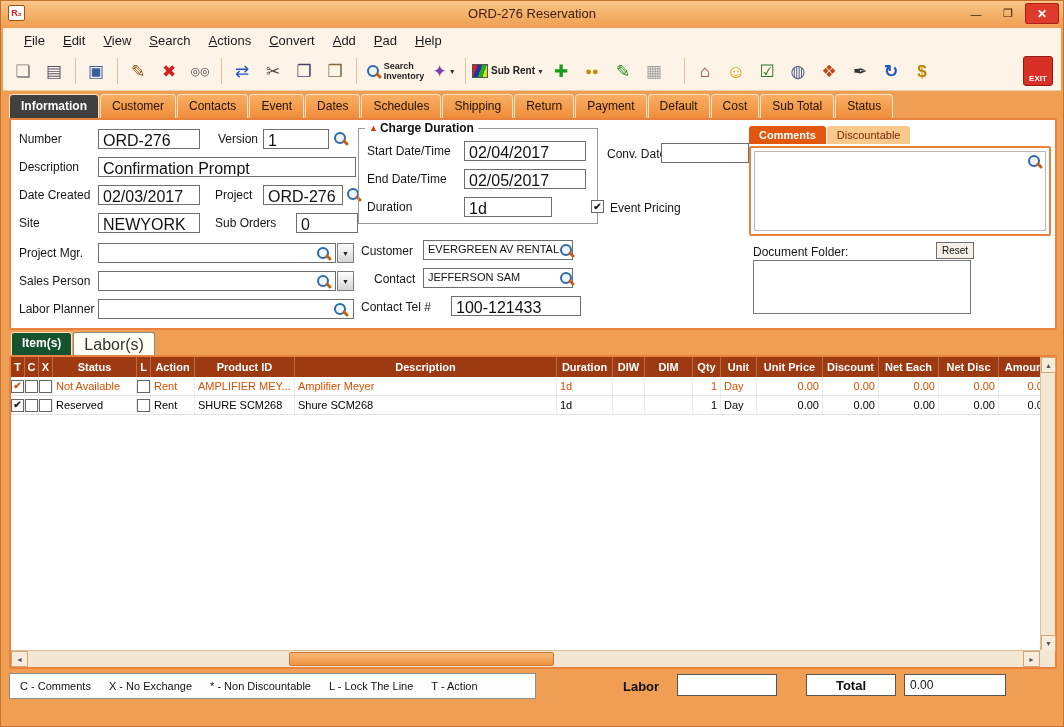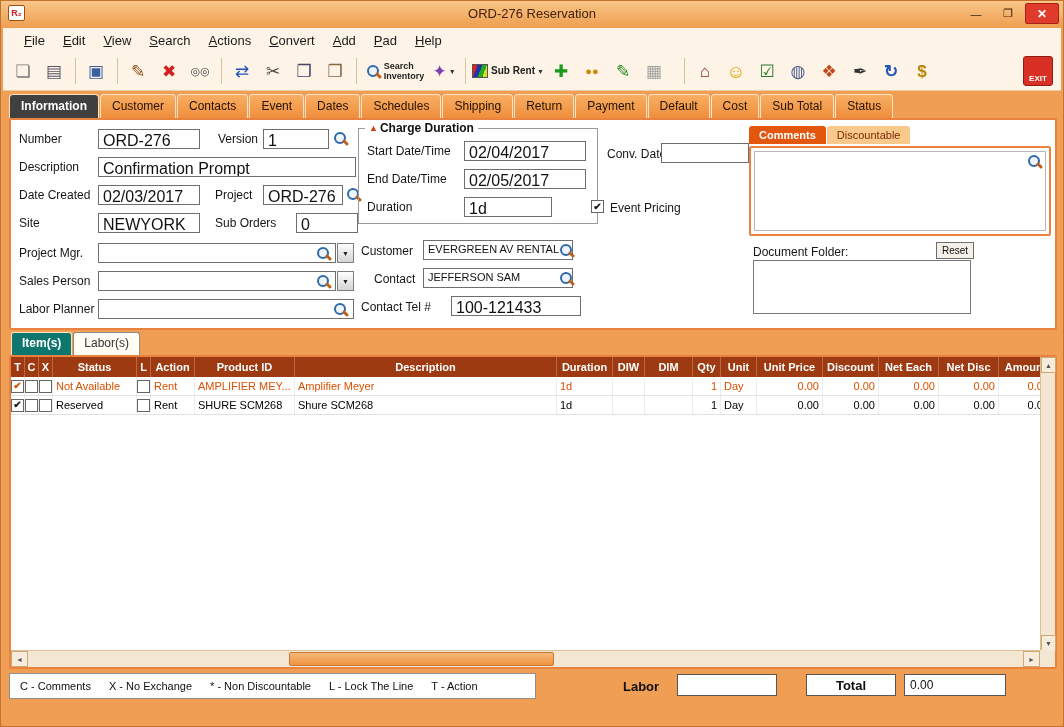--- a/index.html
+++ b/index.html
@@ -74,21 +74,21 @@
     border:2px solid #e8823e; background:#fff; border-radius:2px; }
   #comments-inner { position:absolute; left:3px; top:3px; right:3px; bottom:3px; border:1px solid #b8b8b8;
     font-size:11px; padding:2px; }
   #reset-button { position:absolute; left:925px; top:122px; width:38px; height:17px; background:#f4efe7;
     border:1px solid #6e6e6e; font-size:10px; display:flex; align-items:center; justify-content:center; color:#111; }
   #docfolder-box { position:absolute; left:742px; top:140px; width:218px; height:54px; background:#fff;
     border:1px solid #787878; }
 
   
   #itemtabs { position:absolute; left:10px; top:331px; display:flex; height:23px; }
-  #items-tab { background:#0f766e; color:#fff; font-weight:bold; border:1px solid #ffe2c2; border-bottom:none; }
+  #items-tab { background:#14532d; color:#fff; font-weight:bold; border:1px solid #ffe2c2; border-bottom:none; }
   #labor-tab { background:#fffdf4; color:#333; border:1px solid #8a8a8a; border-bottom:none; }
 
   
   #table-panel { position:absolute; left:8px; top:354px; width:1048px; height:314px; background:#fff;
     border:2px solid #e8823e; border-radius:2px; }
   #thead { position:absolute; left:0; top:0; right:0; height:20px; display:flex; background:#9d3a11; overflow:hidden; }
   .th { flex:none; color:#fff; font-size:11px; font-weight:bold; display:flex; align-items:center;
     justify-content:center; border-right:1px solid #b86a45; overflow:hidden; white-space:nowrap; }
   .trow { position:absolute; left:0; right:0; height:19px; display:flex; border-bottom:1px solid #e2e2e2;
     font-size:11px; background:#fff; overflow:hidden; }
@@ -330,21 +330,21 @@
       <span class="mag" style="position:absolute;right:7px;top:6px"></span>
     </div>
 
     <span class="lbl" style="left:742px;top:125px">Document Folder:</span>
     <div id="reset-button">Reset</div>
     <div id="docfolder-box"></div>
   </div>
 
   <div id="itemtabs">
     <div id="items-tab" class="mini-tab" style="font-size:12px">Item(s)</div>
-    <div id="labor-tab" class="mini-tab" style="font-size:12px">Labor(s)</div>
+    <div id="labor-tab" class="mini-tab" style="font-size:16px">Labor(s)</div>
   </div>
 
   <div id="table-panel">
     <div id="thead">
       <div class="th c0">T</div>
       <div class="th c1">C</div>
       <div class="th c2">X</div>
       <div class="th c3">Status</div>
       <div class="th c4">L</div>
       <div class="th c5">Action</div>

